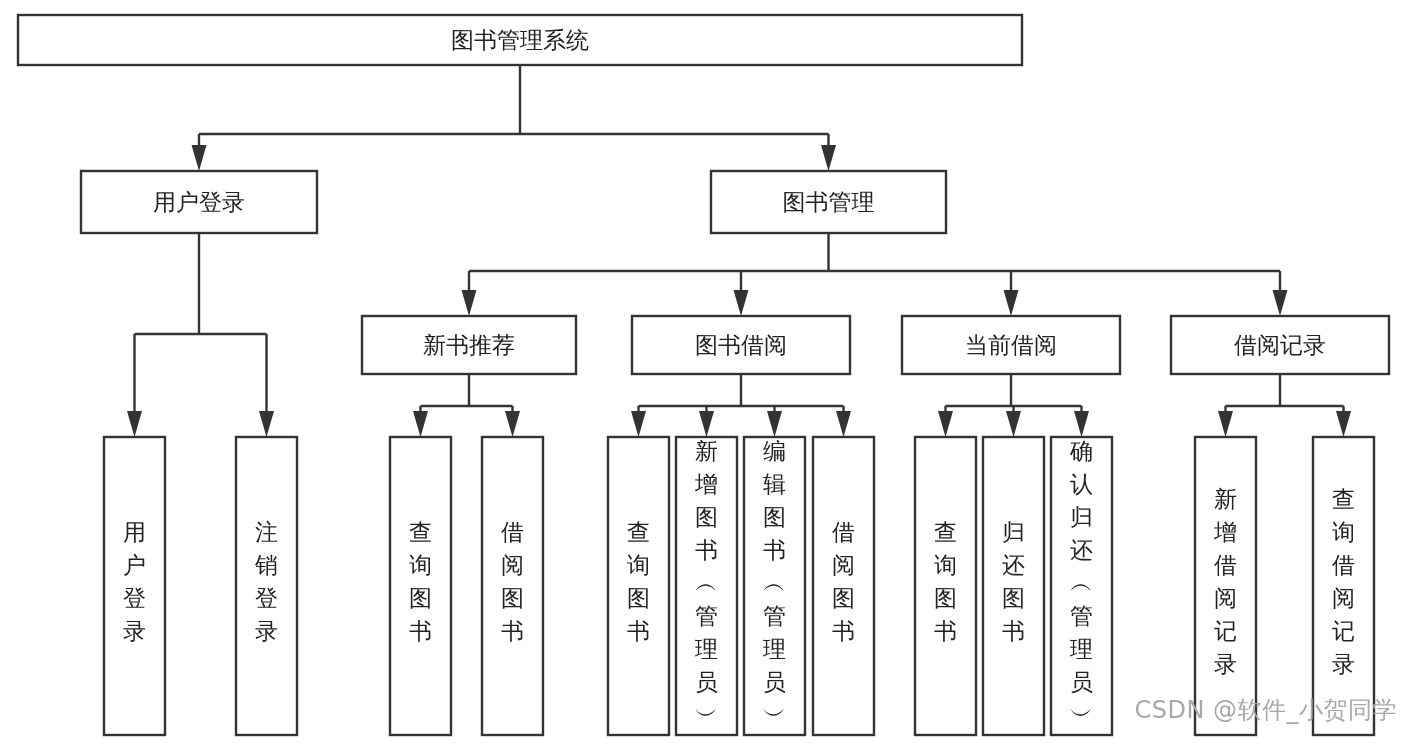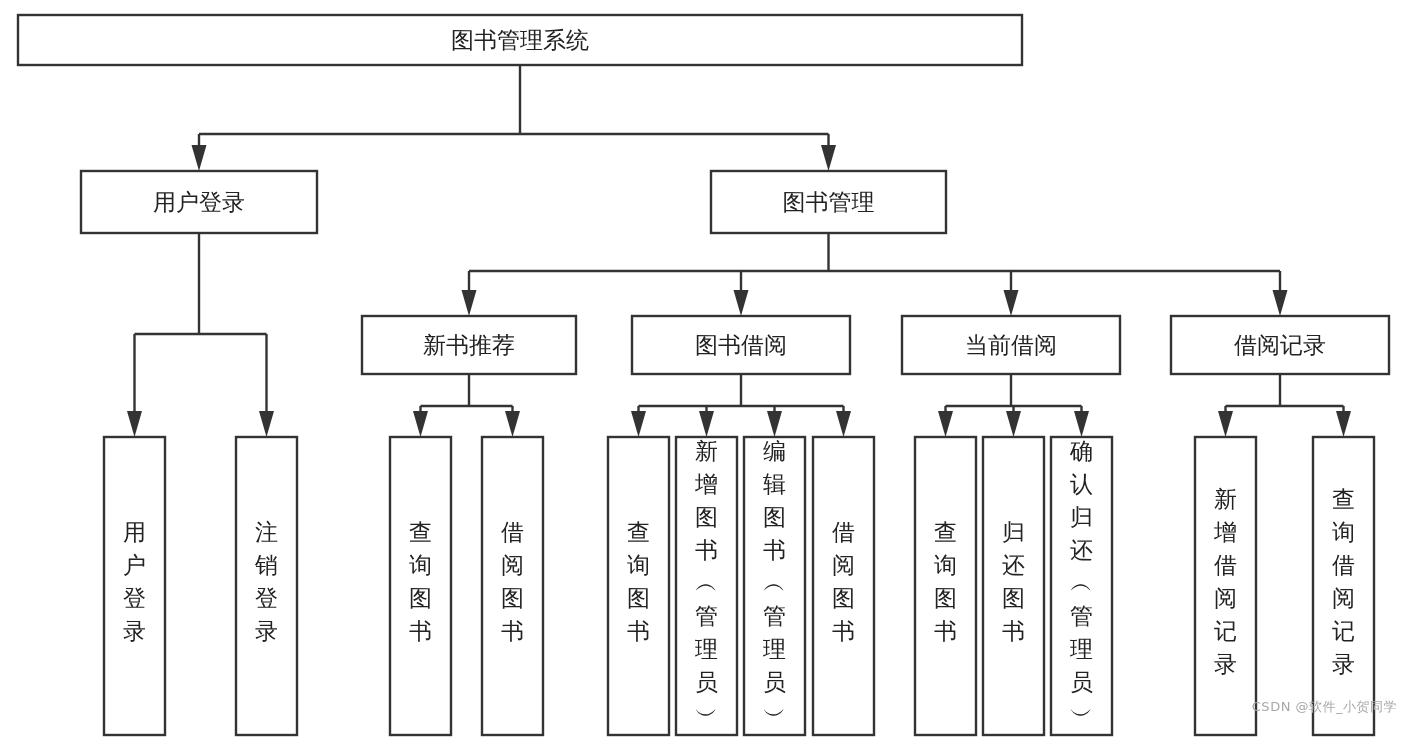--- a/index.html
+++ b/index.html
@@ -52,23 +52,23 @@
   }
   .node-label-v {
     font-family: "DejaVu Sans", "Liberation Sans", sans-serif;
     font-size: 23px;
     fill: #222222;
     text-anchor: middle;
   }
   .watermark {
     position: absolute;
     right: 8px;
-    bottom: 20px;
-    font-family: "DejaVu Sans", "Liberation Sans", sans-serif;
-    font-size: 13px;
+    bottom: 10px;
+    font-family: "DejaVu Sans", "Liberation Sans", sans-serif;
+    font-size: 24px;
     color: #a8a8a8;
     letter-spacing: 0.5px;
     white-space: nowrap;
     pointer-events: none;
   }
 </style>
 </head>
 <body>
 
 <div id="diagram-root">

